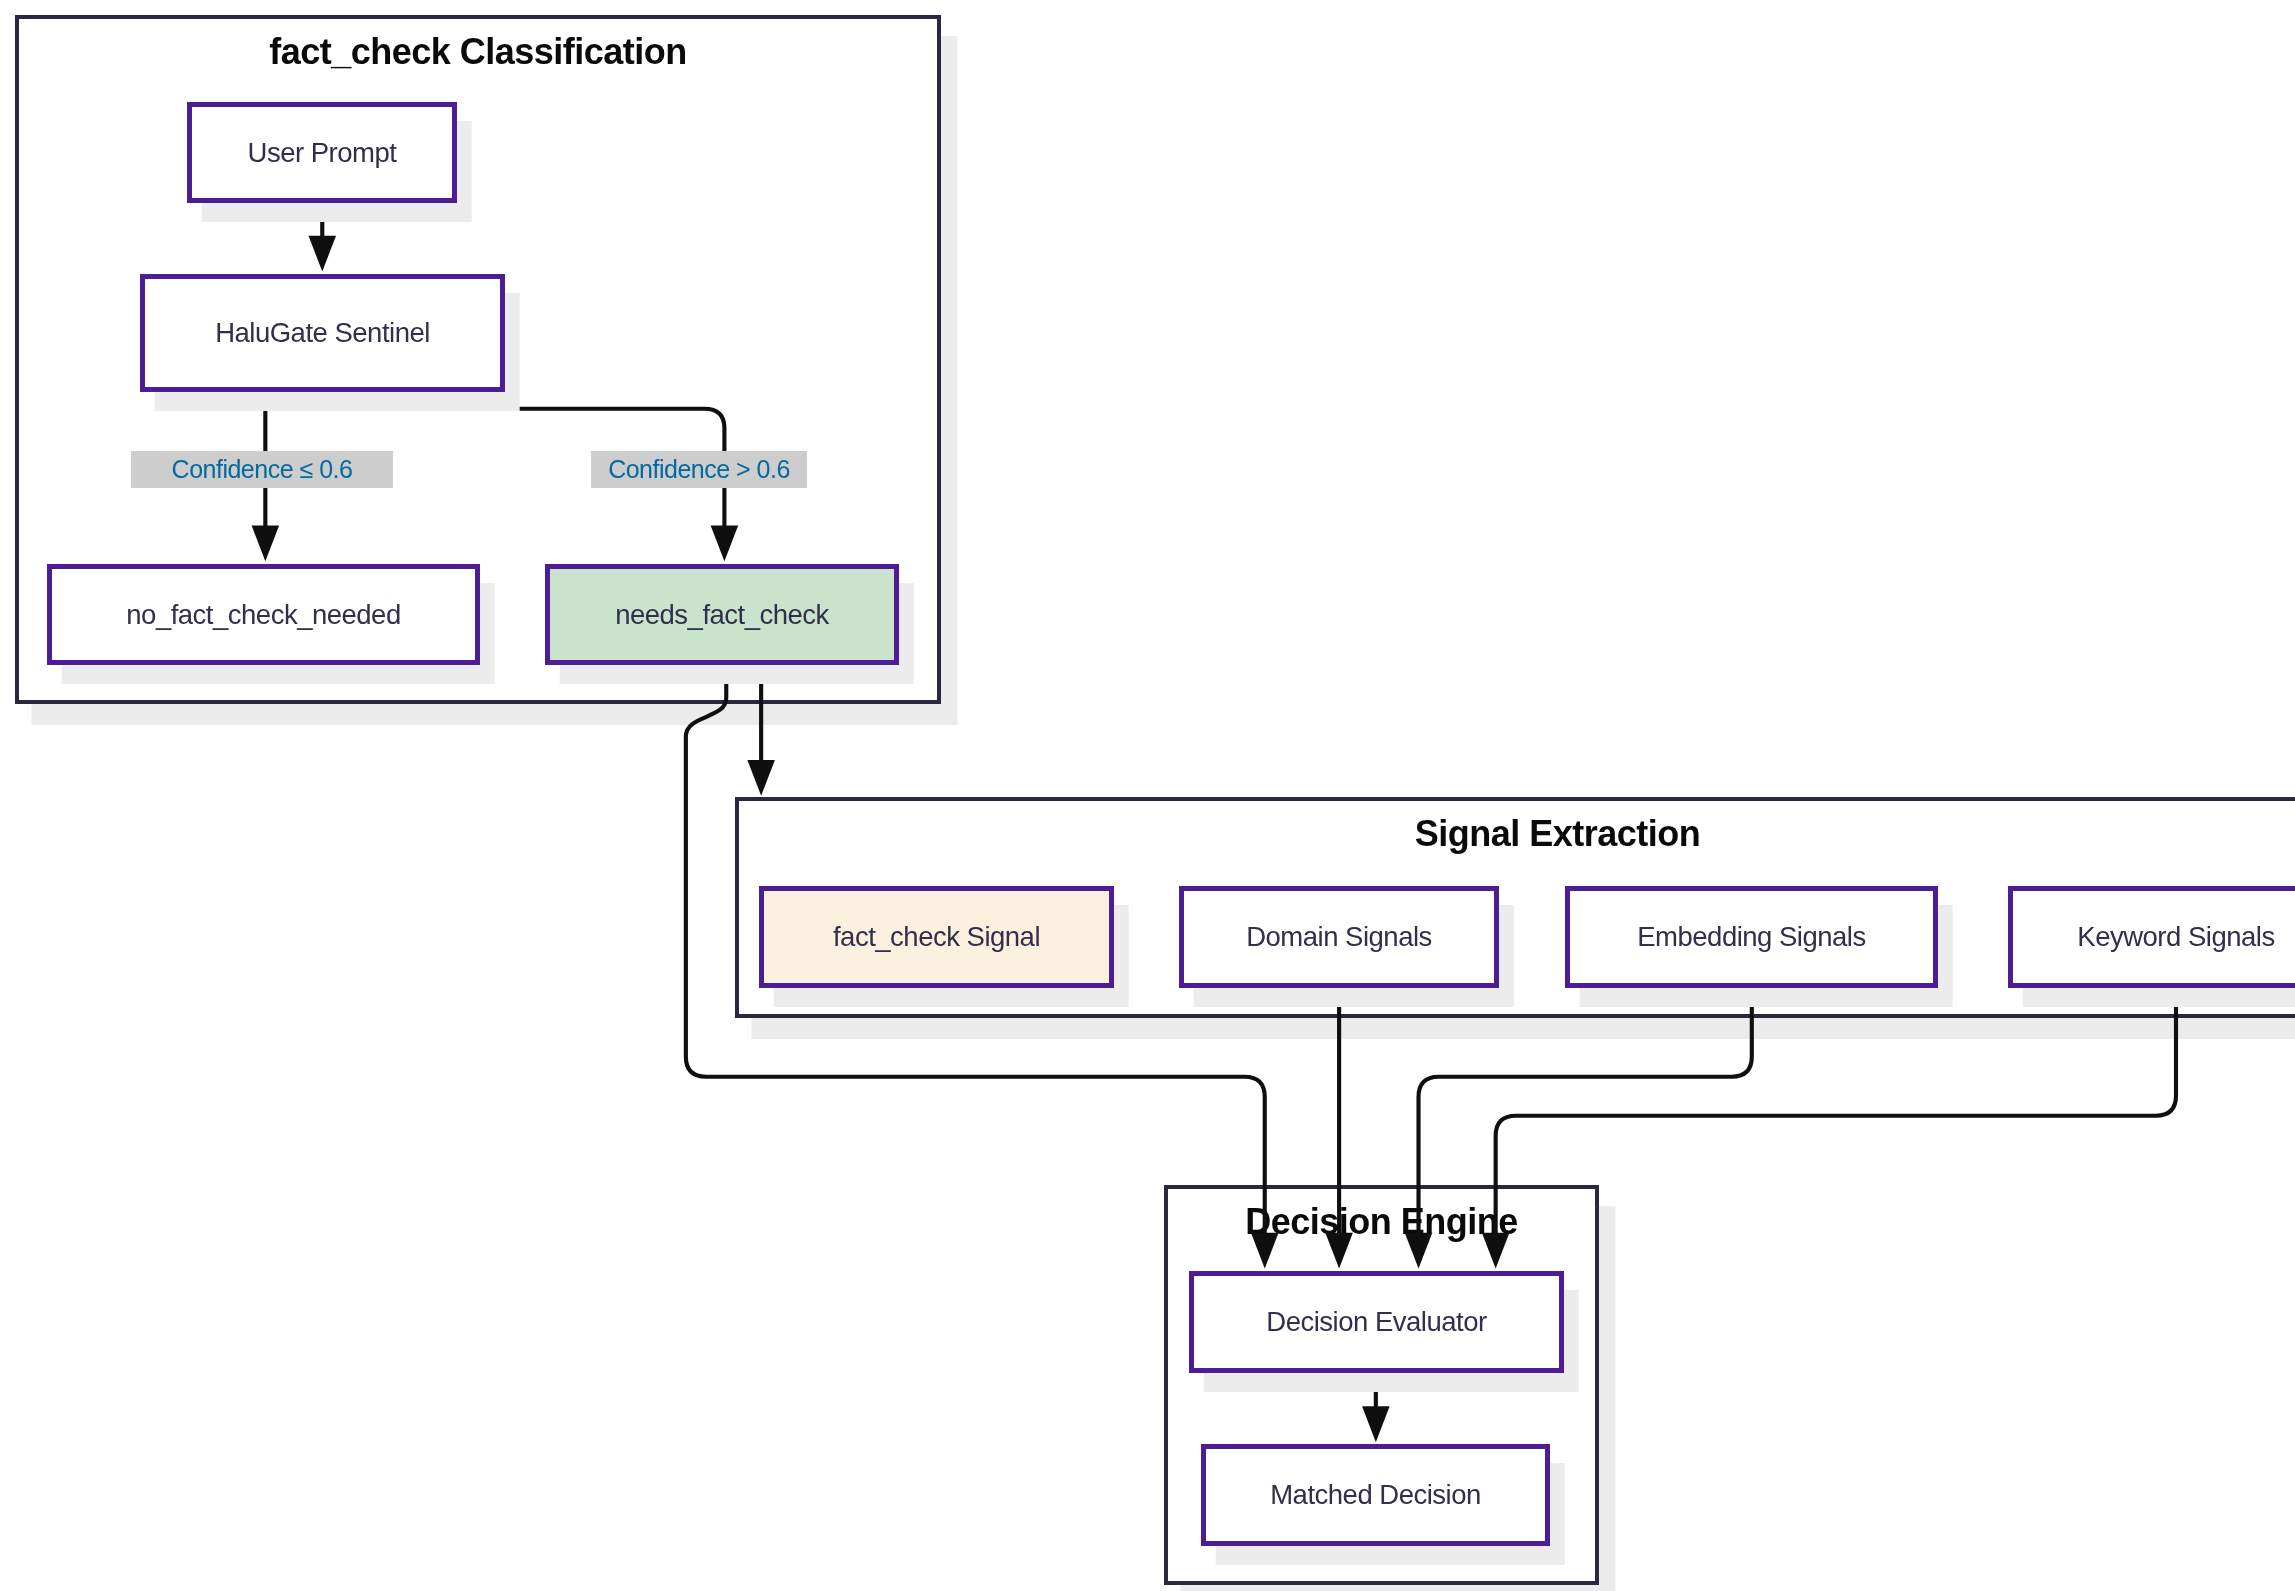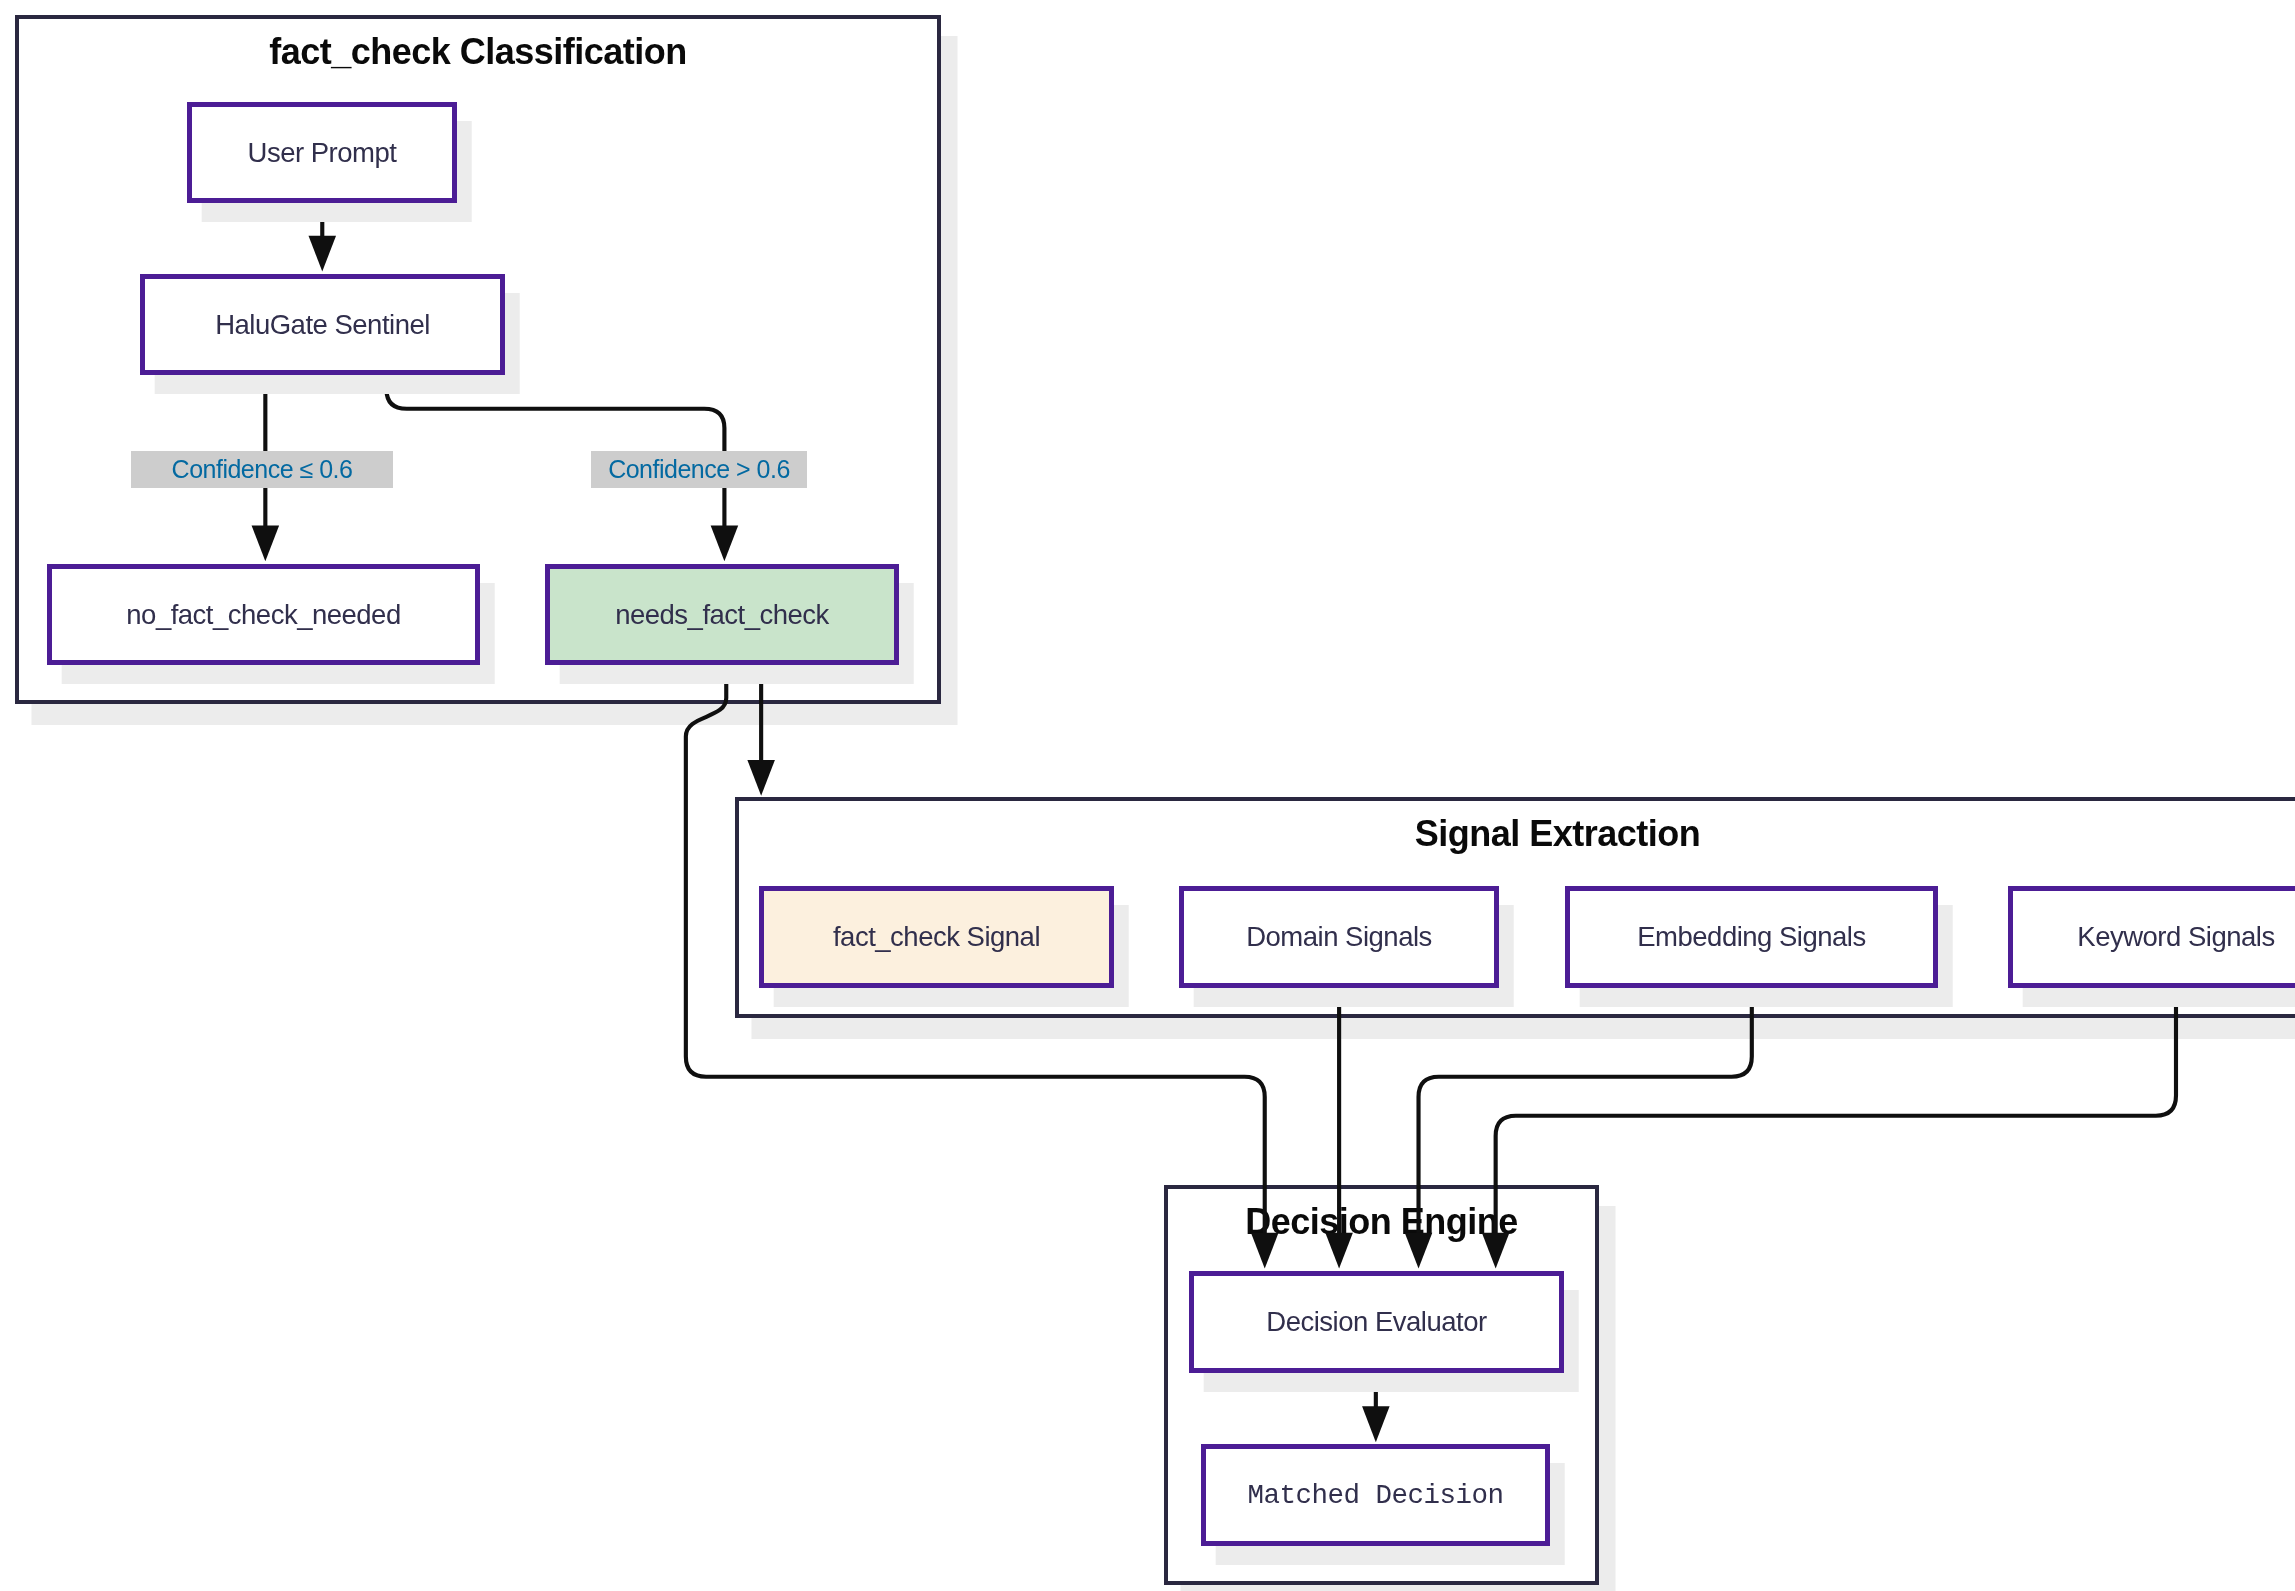--- a/index.html
+++ b/index.html
@@ -116,32 +116,32 @@
 
     <path d="M2997,2990 V3066"></path>
     <polygon points="2997,3141 2967,3063 3027,3063"></polygon>
   </svg>
 
   <div class="edge-label" style="left:131px; top:451px; width:262px; height:37px;">Confidence ≤ 0.6</div>
   <div class="edge-label" style="left:591px; top:451px; width:216px; height:37px;">Confidence &gt; 0.6</div>
 
   <div class="node" style="left:187px; top:102px; width:270px; height:101px;">User Prompt</div>
 
-  <div class="node" style="left:140px; top:274px; width:365px; height:101px;">HaluGate Sentinel</div>
+  <div class="node" style="left:140px; top:274px; width:365px; height:118px;">HaluGate Sentinel</div>
 
   <div class="node" style="left:47px; top:564px; width:433px; height:101px;">no_fact_check_needed</div>
 
   <div class="node green" style="left:545px; top:564px; width:354px; height:101px;">needs_fact_check</div>
 
   <div class="node peach" style="left:759px; top:886px; width:355px; height:102px;">fact_check Signal</div>
 
   <div class="node" style="left:1179px; top:886px; width:320px; height:102px;">Domain Signals</div>
 
   <div class="node" style="left:1565px; top:886px; width:373px; height:102px;">Embedding Signals</div>
 
   <div class="node" style="left:2008px; top:886px; width:336px; height:102px;">Keyword Signals</div>
 
   <div class="node" style="left:1189px; top:1271px; width:375px; height:102px;">Decision Evaluator</div>
 
-  <div class="node" style="left:1201px; top:1444px; width:349px; height:102px;font-family:Liberation Mono, monospace;">Matched Decision</div>
+  <div class="node" style="left:1201px; top:1444px; width:349px; height:102px;">Matched Decision</div>
 
 </div>
 
 
 </body></html>

